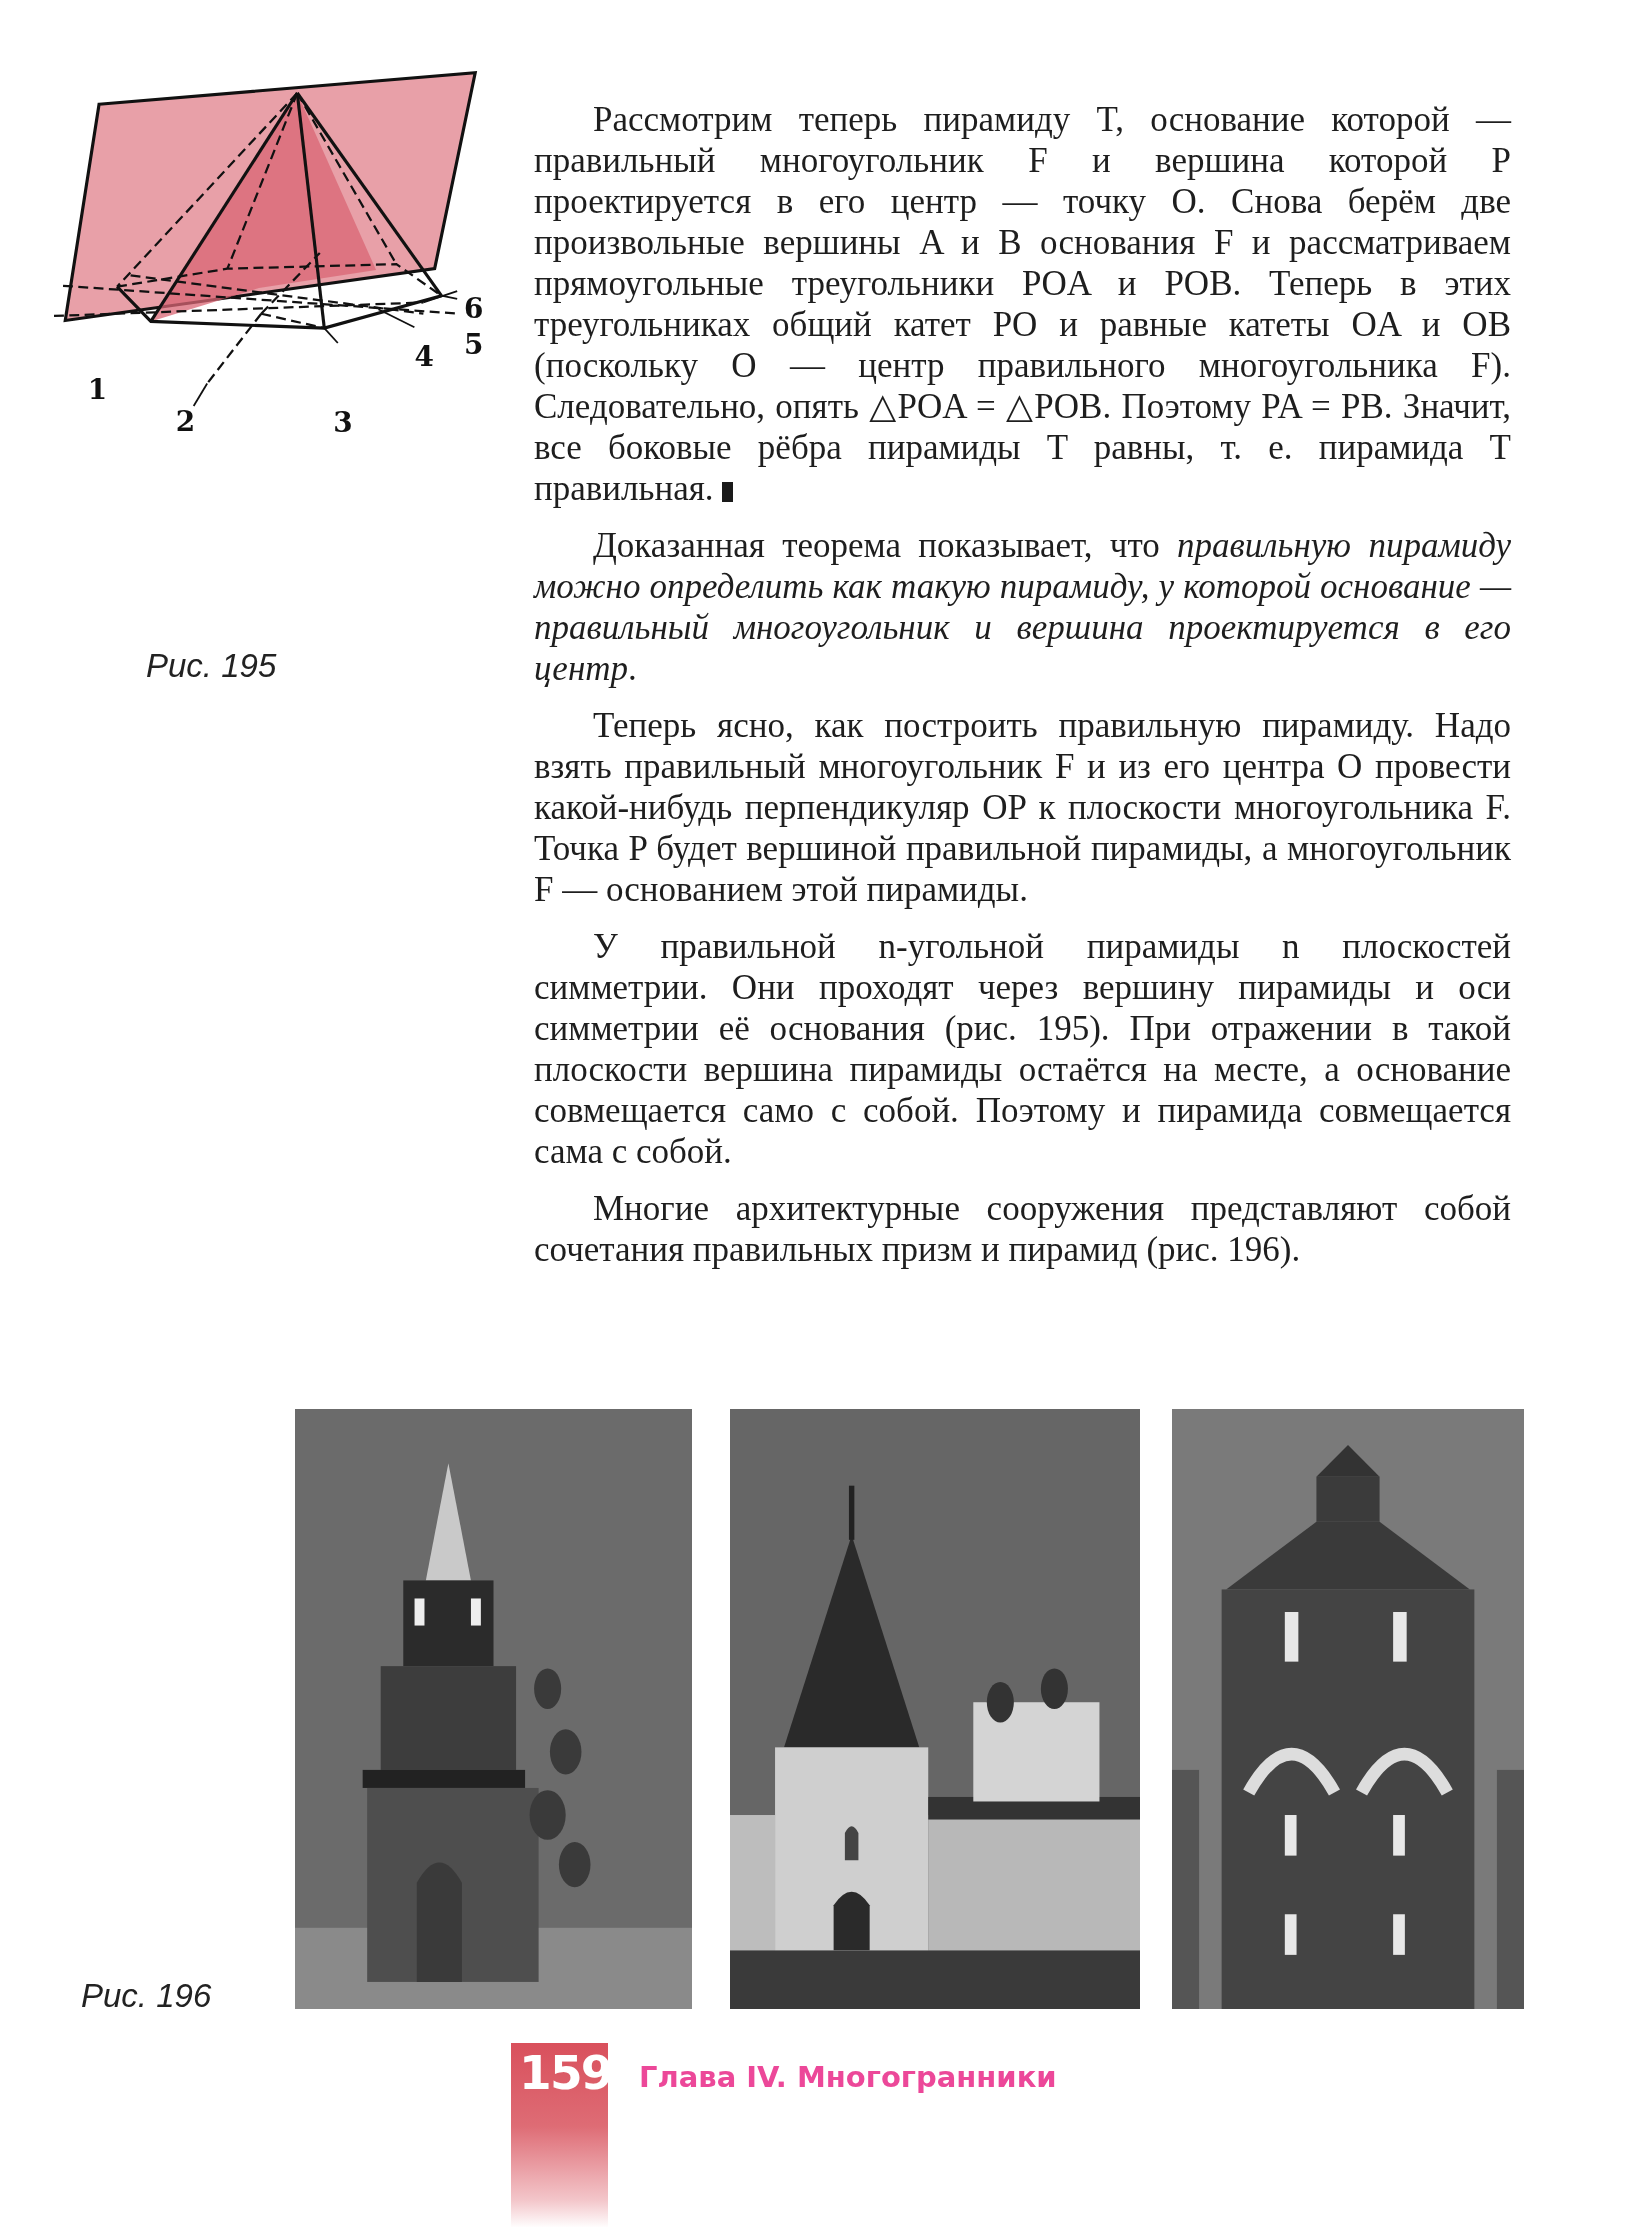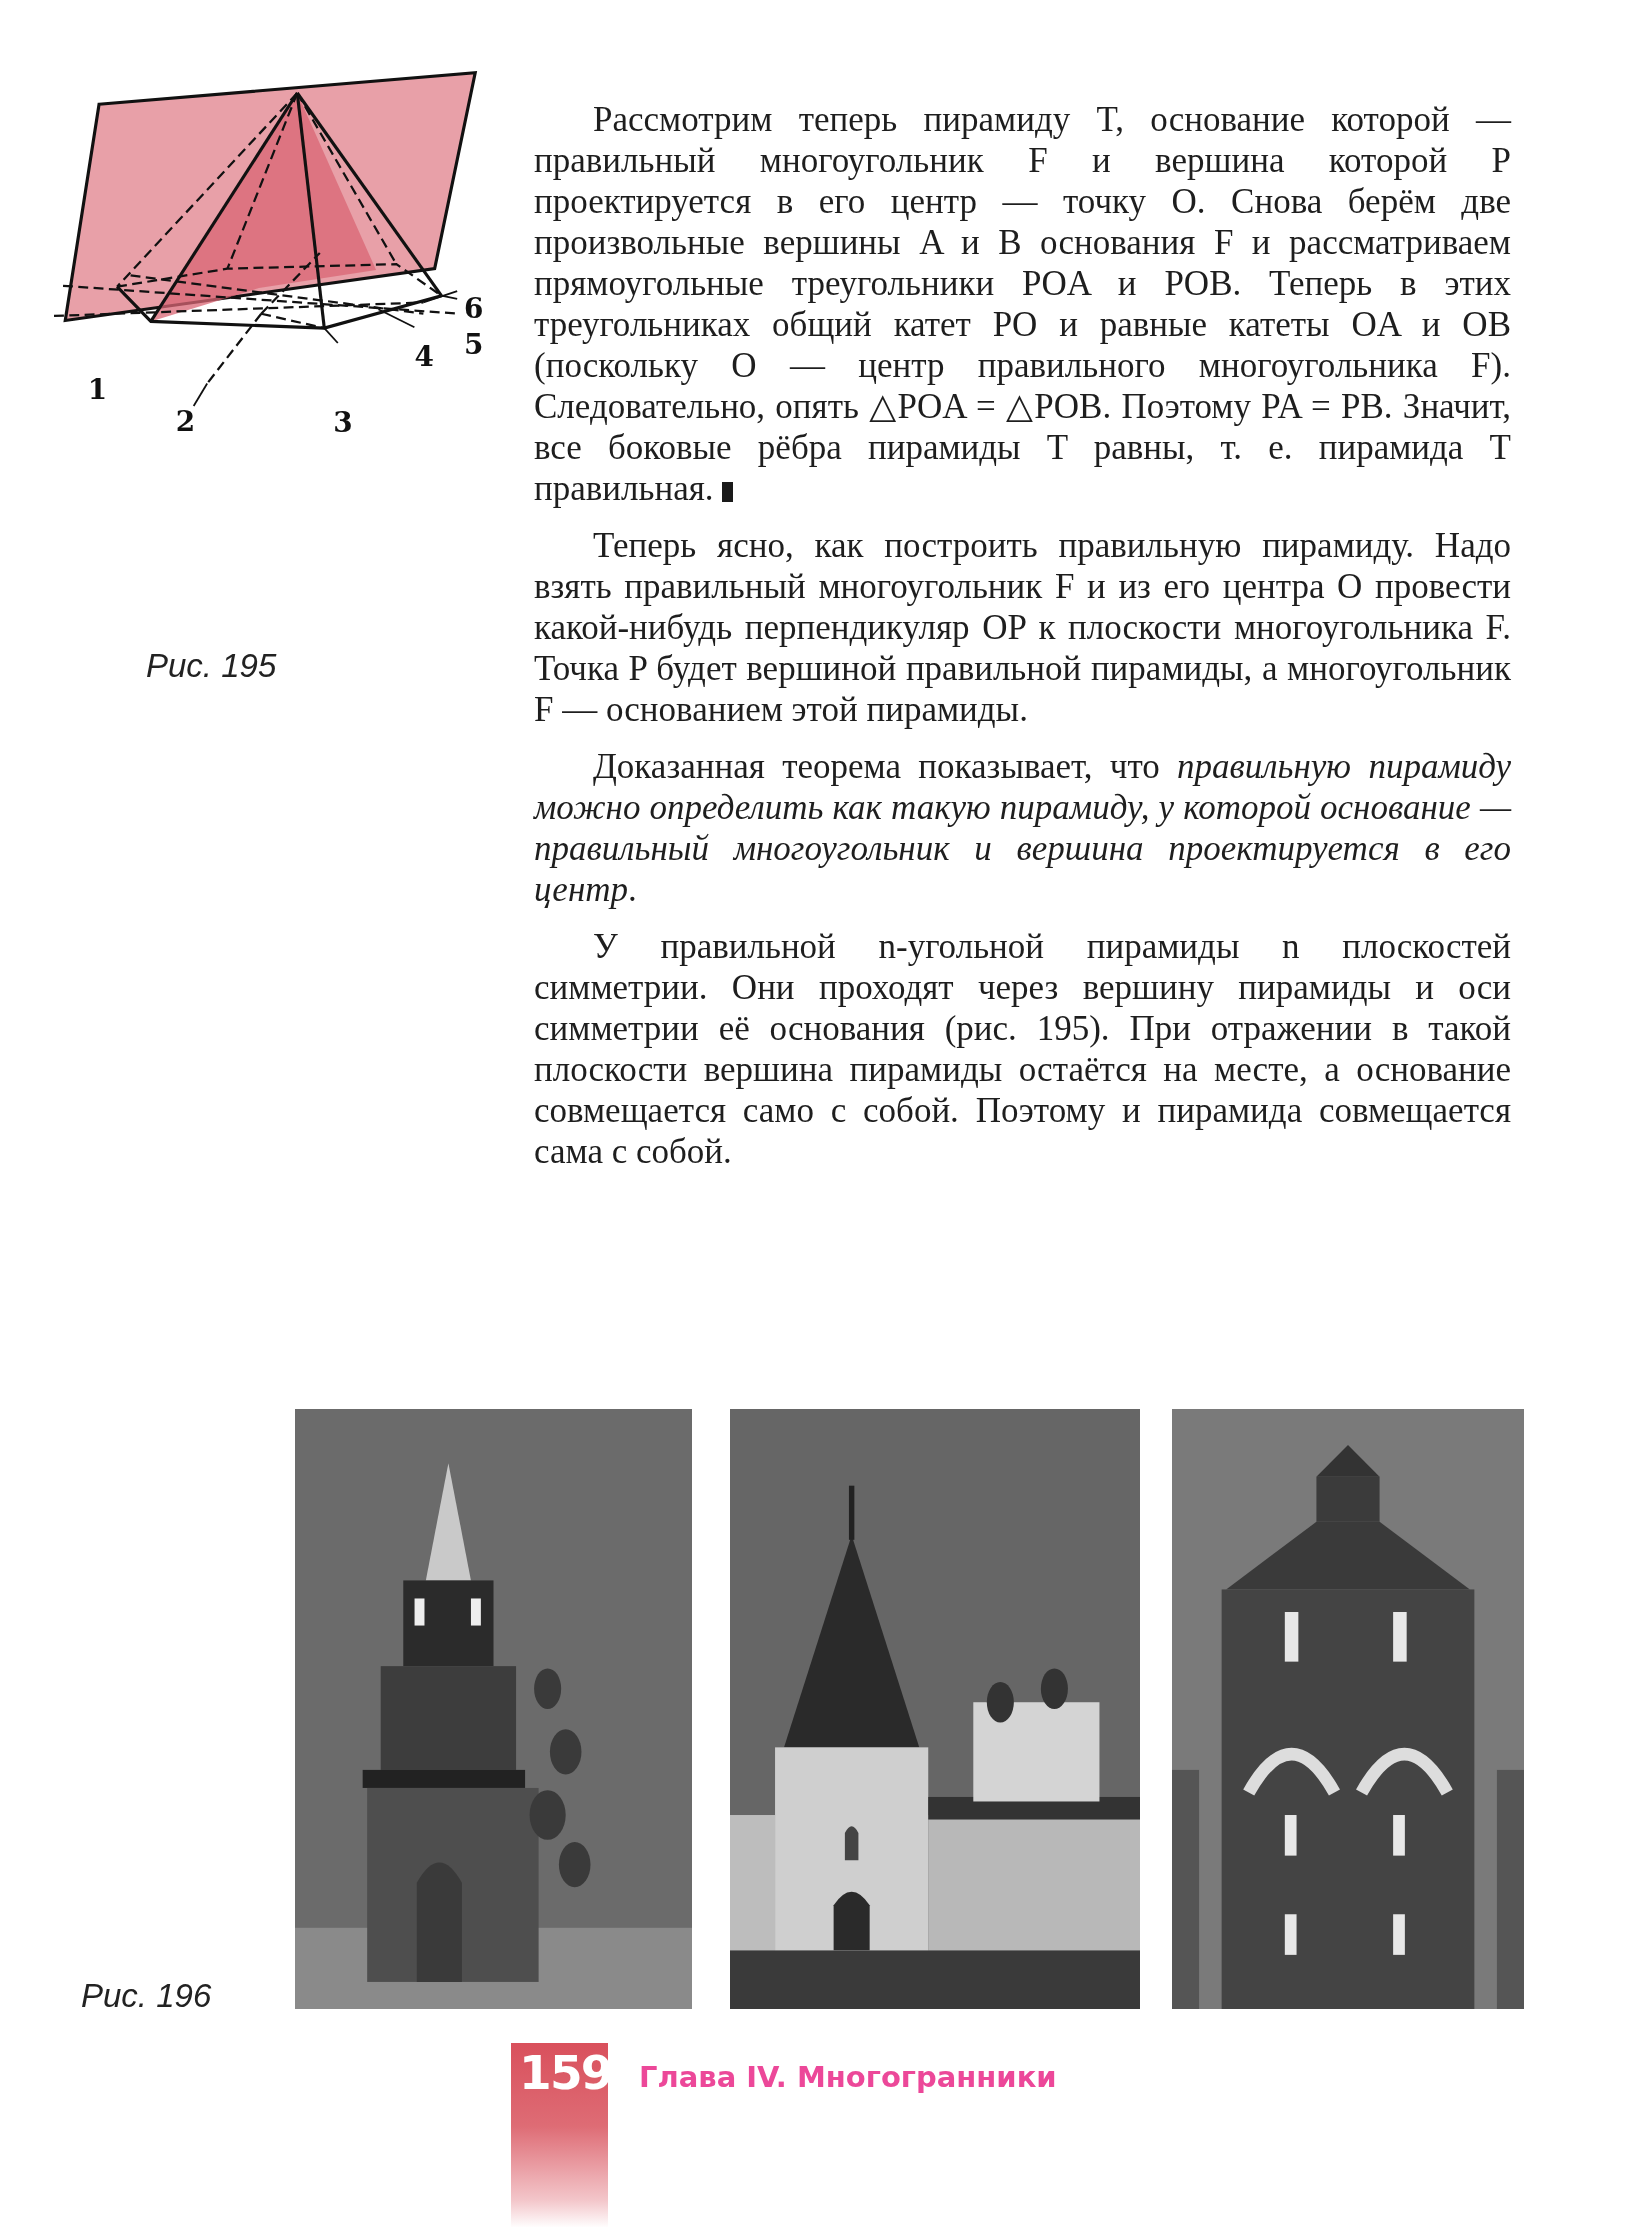--- a/index.html
+++ b/index.html
@@ -82,23 +82,24 @@
       <text x="820" y="660">4</text>
       <text x="930" y="635">5</text>
       <text x="930" y="555">6</text>
     </g>
   </svg>
 </div>
 <div class="caption" style="left:106px; top:647px;margin-left:40px;">Рис. 195</div>
 
 <div class="text-col">
   <p><span>Рассмотрим теперь пирамиду T, основание которой — правильный многоугольник F и вершина которой P проектируется в его центр — точку O. Снова берём две произвольные вершины A и B основания F и рассматриваем прямоугольные треугольники POA и POB. Теперь в этих треугольниках общий катет PO и равные катеты OA и OB (поскольку O — центр правильного многоугольника F). Следовательно, опять △POA = △POB. Поэтому PA = PB. Значит, все боковые рёбра пирамиды T равны, т. е. пирамида T правильная.</span><span class="qed"></span></p>
+  <p><span>Доказанная теорема показывает, что </span><i>правильную пирамиду можно определить как такую пирамиду, у которой основание — правильный многоугольник и вершина проектируется в его центр</i><span>.</span></p>
   <p>Теперь ясно, как построить правильную пирамиду. Надо взять правильный многоугольник F и из его центра O провести какой-нибудь перпендикуляр OP к плоскости многоугольника F. Точка P будет вершиной правильной пирамиды, а многоугольник F — основанием этой пирамиды.</p>
-  <p><span>Доказанная теорема показывает, что </span><i>правильную пирамиду можно определить как такую пирамиду, у которой основание — правильный многоугольник и вершина проектируется в его центр</i><span>.</span></p>
   <p>У правильной n-угольной пирамиды n плоскостей симметрии. Они проходят через вершину пирамиды и оси симметрии её основания (рис. 195). При отражении в такой плоскости вершина пирамиды остаётся на месте, а основание совмещается само с собой. Поэтому и пирамида совмещается сама с собой.</p>
+  <p>Многие архитектурные сооружения представляют собой сочетания правильных призм и пирамид (рис. 196).</p>
 </div>
 
 <div class="photo" style="left:295px; width:397px;">
   <svg viewBox="0 0 880 1330" preserveAspectRatio="none">
     <rect width="880" height="1330" fill="#6b6b6b"></rect>
     <rect y="1150" width="880" height="180" fill="#8a8a8a"></rect>
     <polygon points="340,120 290,380 390,380" fill="#c9c9c9"></polygon>
     <rect x="240" y="380" width="200" height="190" fill="#2b2b2b"></rect>
     <rect x="265" y="420" width="22" height="60" fill="#eee"></rect>
     <rect x="390" y="420" width="22" height="60" fill="#eee"></rect>

